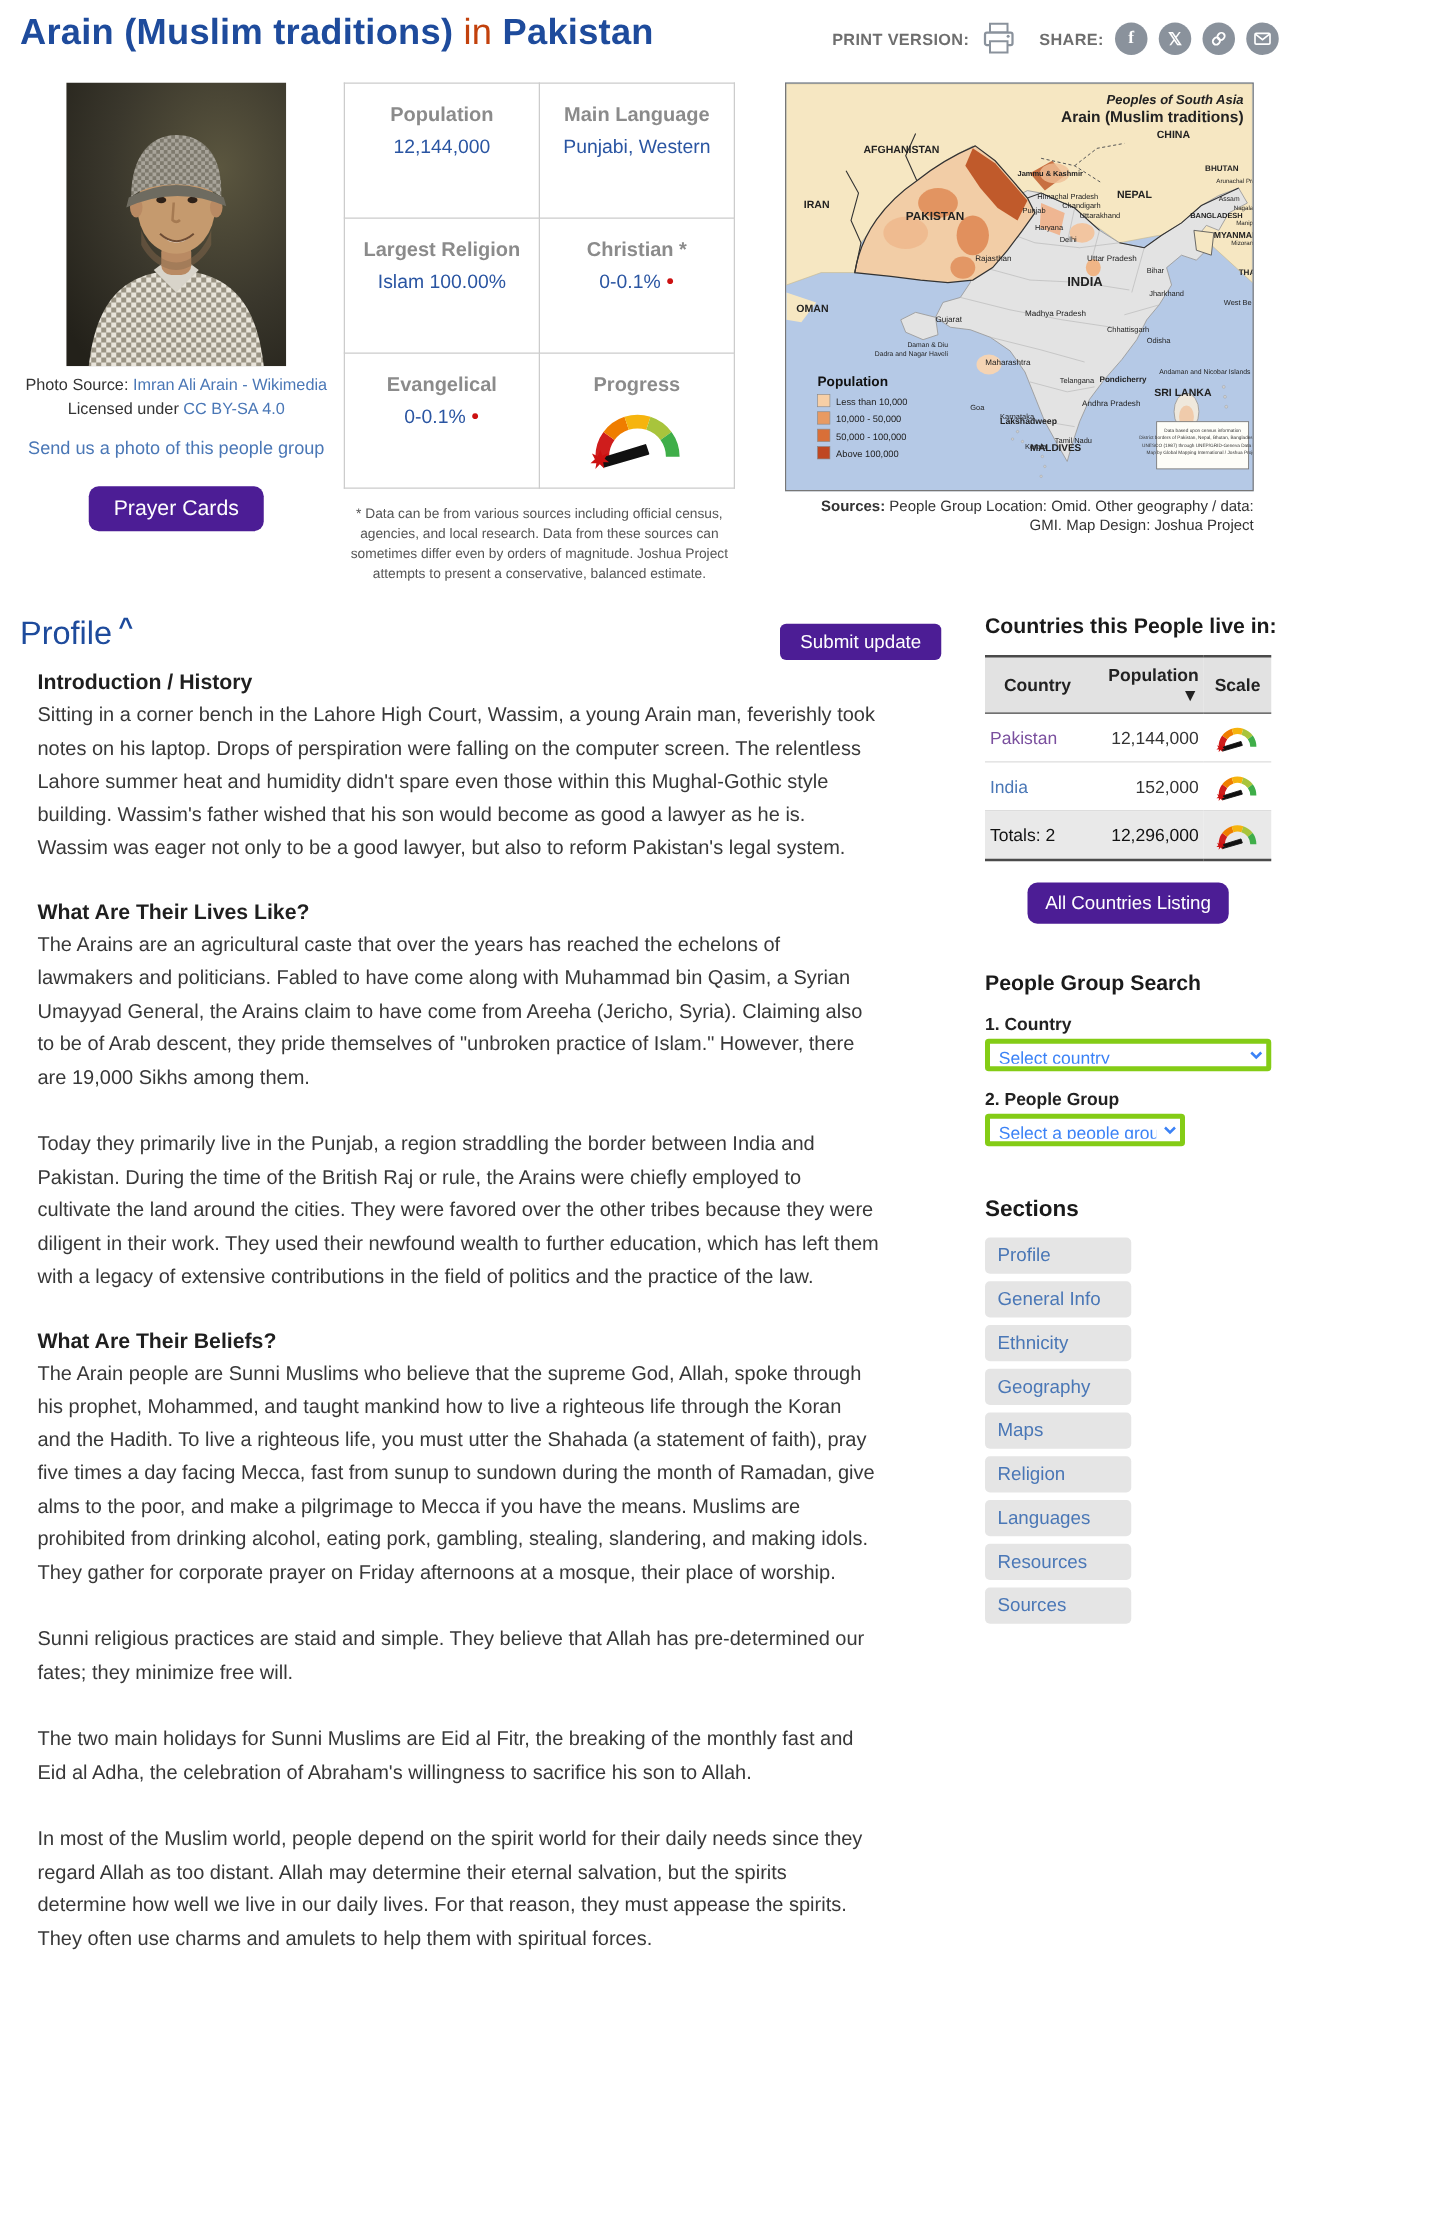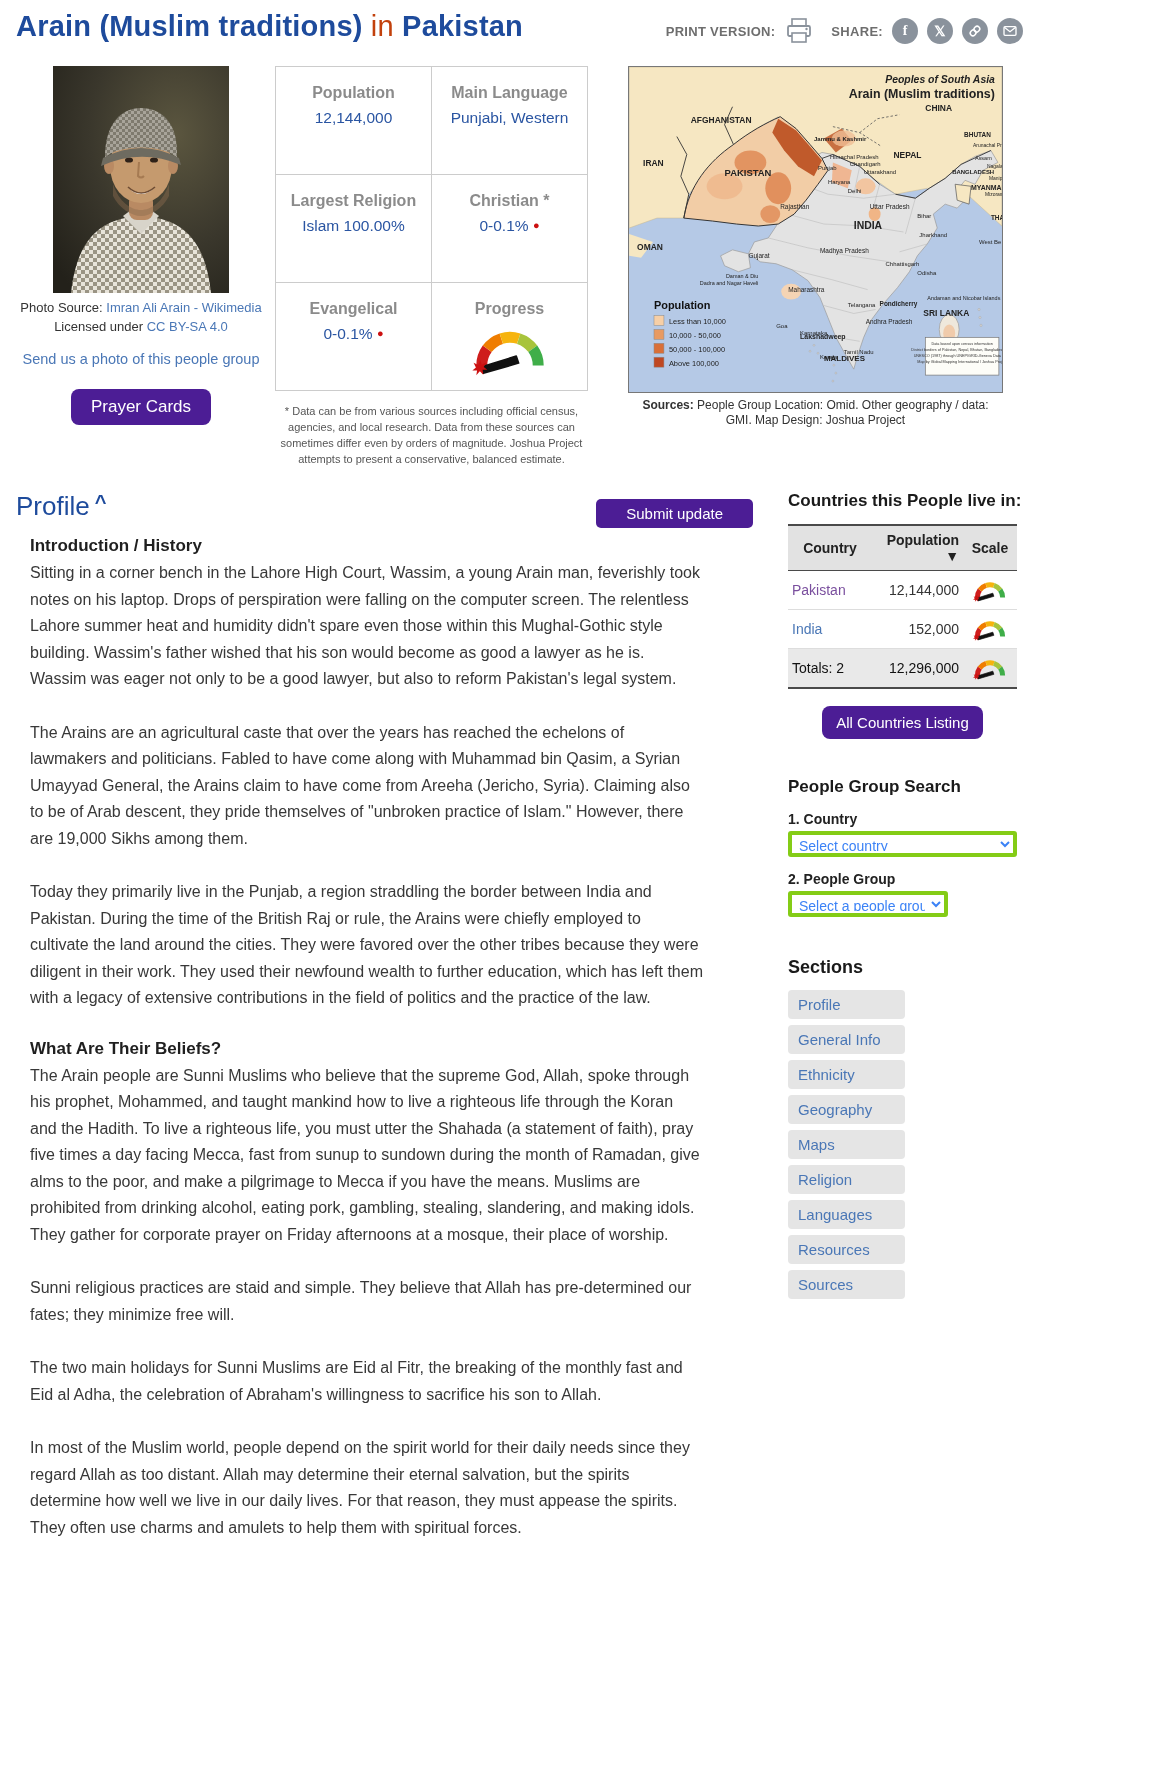--- a/index.html
+++ b/index.html
@@ -42,30 +42,30 @@
     text-align:center; vertical-align:top; padding-top:17px;
   }
   .stat-label { font-size:16px; font-weight:600; color:#8b8b8b; }
   .stat-value { font-size:15.5px; color:#2a55a2; margin-top:7px; }
   .red-dot { color:#cc1111; font-size:11px; vertical-align:2px; }
   .gauge-lg { width:82px; height:58px; margin-top:2px; }
   .footnote { font-size:11px; color:#555; text-align:center; line-height:16px; margin-top:12px; padding:0 2px; }
 
   .col-map { width:375px; margin-left:40px; }
   .map-svg { width:375px; height:327px; display:block; border:1px solid #777; background:#b5c9e6; }
-  .map-sources { font-size:12px; color:#333; text-align:center; line-height:15px; margin-top:5px; }
+  .map-sources { font-size:12px; color:#333; text-align:right; line-height:15px; margin-top:5px; }
   .map-sources b { font-weight:700; }
 
   
   .body-row { display:flex; margin-top:24px; }
   .main-col { width:756px; }
   .profile-head { display:flex; align-items:flex-start; }
   .profile-title { font-size:26px; color:#1e4b9c; font-weight:500; }
   .caret { font-size:20px; font-weight:700; color:#1e4b9c; margin-left:5px; }
-  .submit-btn { margin-left:auto; margin-right:19px; margin-top:8px; border-radius:5px; font-size:15px; padding:6px 30px; }
+  .submit-btn { margin-left:auto; margin-right:19px; margin-top:8px; border-radius:5px; font-size:15px; padding:6px 16px; }
   .profile-text { margin-left:14px; width:674px; margin-top:8px; }
   .sub-heading { font-size:17px; font-weight:700; color:#1f1f1f; margin-top:24px; margin-bottom:4px; }
   .sub-heading:first-child { margin-top:0; }
   .body-para { font-size:16px; line-height:26.5px; color:#383838; margin-bottom:27px; }
 
   
   .sidebar { width:229px; margin-left:16px; }
   .sb-heading { font-size:17px; font-weight:700; color:#1a1a1a; white-space:nowrap; }
   .countries-table { width:229px; border-collapse:collapse; margin-top:13px; font-size:14px; }
   .countries-table th {
@@ -381,20 +381,21 @@
 
     <div class="main-col">
       <div class="profile-head">
         <span class="profile-title">Profile</span>
         <span class="caret">^</span>
         <button class="btn-red submit-btn">Submit update</button>
       </div>
       <div class="profile-text">
           <h3 class="sub-heading">Introduction / History</h3>
           <p class="body-para">Sitting in a corner bench in the Lahore High Court, Wassim, a young Arain man, feverishly took notes on his laptop. Drops of perspiration were falling on the computer screen. The relentless Lahore summer heat and humidity didn't spare even those within this Mughal-Gothic style building. Wassim's father wished that his son would become as good a lawyer as he is. Wassim was eager not only to be a good lawyer, but also to reform Pakistan's legal system.</p>
+          <h3 class="sub-heading">What Are Their Lives Like?</h3>
           <p class="body-para">The Arains are an agricultural caste that over the years has reached the echelons of lawmakers and politicians. Fabled to have come along with Muhammad bin Qasim, a Syrian Umayyad General, the Arains claim to have come from Areeha (Jericho, Syria). Claiming also to be of Arab descent, they pride themselves of "unbroken practice of Islam." However, there are 19,000 Sikhs among them.</p>
           <p class="body-para">Today they primarily live in the Punjab, a region straddling the border between India and Pakistan. During the time of the British Raj or rule, the Arains were chiefly employed to cultivate the land around the cities. They were favored over the other tribes because they were diligent in their work. They used their newfound wealth to further education, which has left them with a legacy of extensive contributions in the field of politics and the practice of the law.</p>
           <h3 class="sub-heading">What Are Their Beliefs?</h3>
           <p class="body-para">The Arain people are Sunni Muslims who believe that the supreme God, Allah, spoke through his prophet, Mohammed, and taught mankind how to live a righteous life through the Koran and the Hadith. To live a righteous life, you must utter the Shahada (a statement of faith), pray five times a day facing Mecca, fast from sunup to sundown during the month of Ramadan, give alms to the poor, and make a pilgrimage to Mecca if you have the means. Muslims are prohibited from drinking alcohol, eating pork, gambling, stealing, slandering, and making idols. They gather for corporate prayer on Friday afternoons at a mosque, their place of worship.</p>
           <p class="body-para">Sunni religious practices are staid and simple. They believe that Allah has pre-determined our fates; they minimize free will.</p>
           <p class="body-para">The two main holidays for Sunni Muslims are Eid al Fitr, the breaking of the monthly fast and Eid al Adha, the celebration of Abraham's willingness to sacrifice his son to Allah.</p>
           <p class="body-para">In most of the Muslim world, people depend on the spirit world for their daily needs since they regard Allah as too distant. Allah may determine their eternal salvation, but the spirits determine how well we live in our daily lives. For that reason, they must appease the spirits. They often use charms and amulets to help them with spiritual forces.</p>
         </div>
     </div>
 

